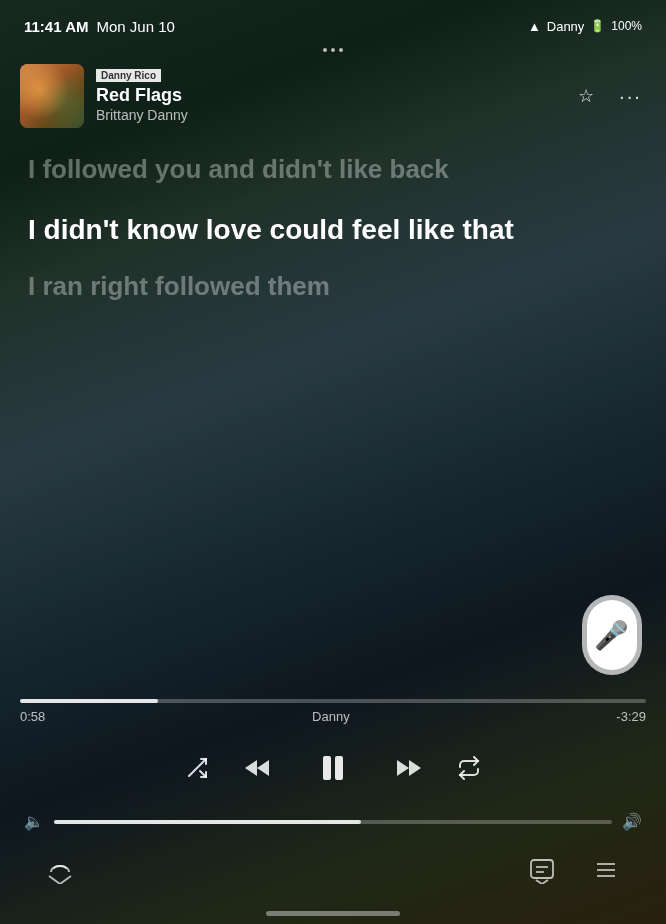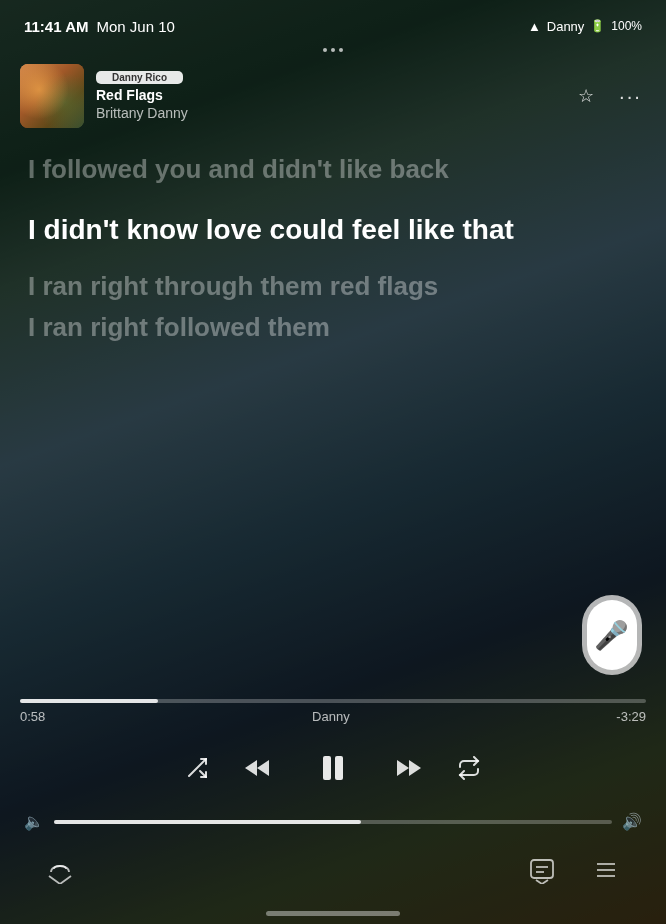--- a/index.html
+++ b/index.html
@@ -137,27 +137,27 @@
       align-items: center;
       gap: 4px;
       margin-bottom: 2px;
     }
 
     .user-badge {
       background: rgba(255,255,255,0.9);
       color: #333;
       font-size: 10px;
       font-weight: 600;
-      padding: 1px 16px;
-      border-radius: 5px;
+      padding: 1px 5px;
+      border-radius: 0;
     }
 
     .track-title {
       color: #fff;
-      font-size: 14px;
+      font-size: 18px;
       font-weight: 700;
       line-height: 1.2;
     }
 
     .track-artist {
       color: rgba(255,255,255,0.7);
       font-size: 14px;
       font-weight: 400;
     }
 
@@ -431,21 +431,20 @@
 
   <div id="lyrics-area">
     <div class="lyric-line dim">I followed you and didn't like back</div>
 
     <div class="lyric-block-active">
       <div class="lyric-line active">
         <span>I didn't know love </span><span>could feel like that</span>
       </div>
     </div>
 
-    <div class="lyric-line future">I ran right through them red flags</div>
     <div class="lyric-line future" style="margin-top:6px;">I ran right followed them</div>
 
     <div id="karaoke-btn">
       <div class="karaoke-pill">
         <div class="karaoke-pill-inner">
           <span class="mic-icon-karaoke">🎤</span>
         </div>
       </div>
     </div>
   </div>

